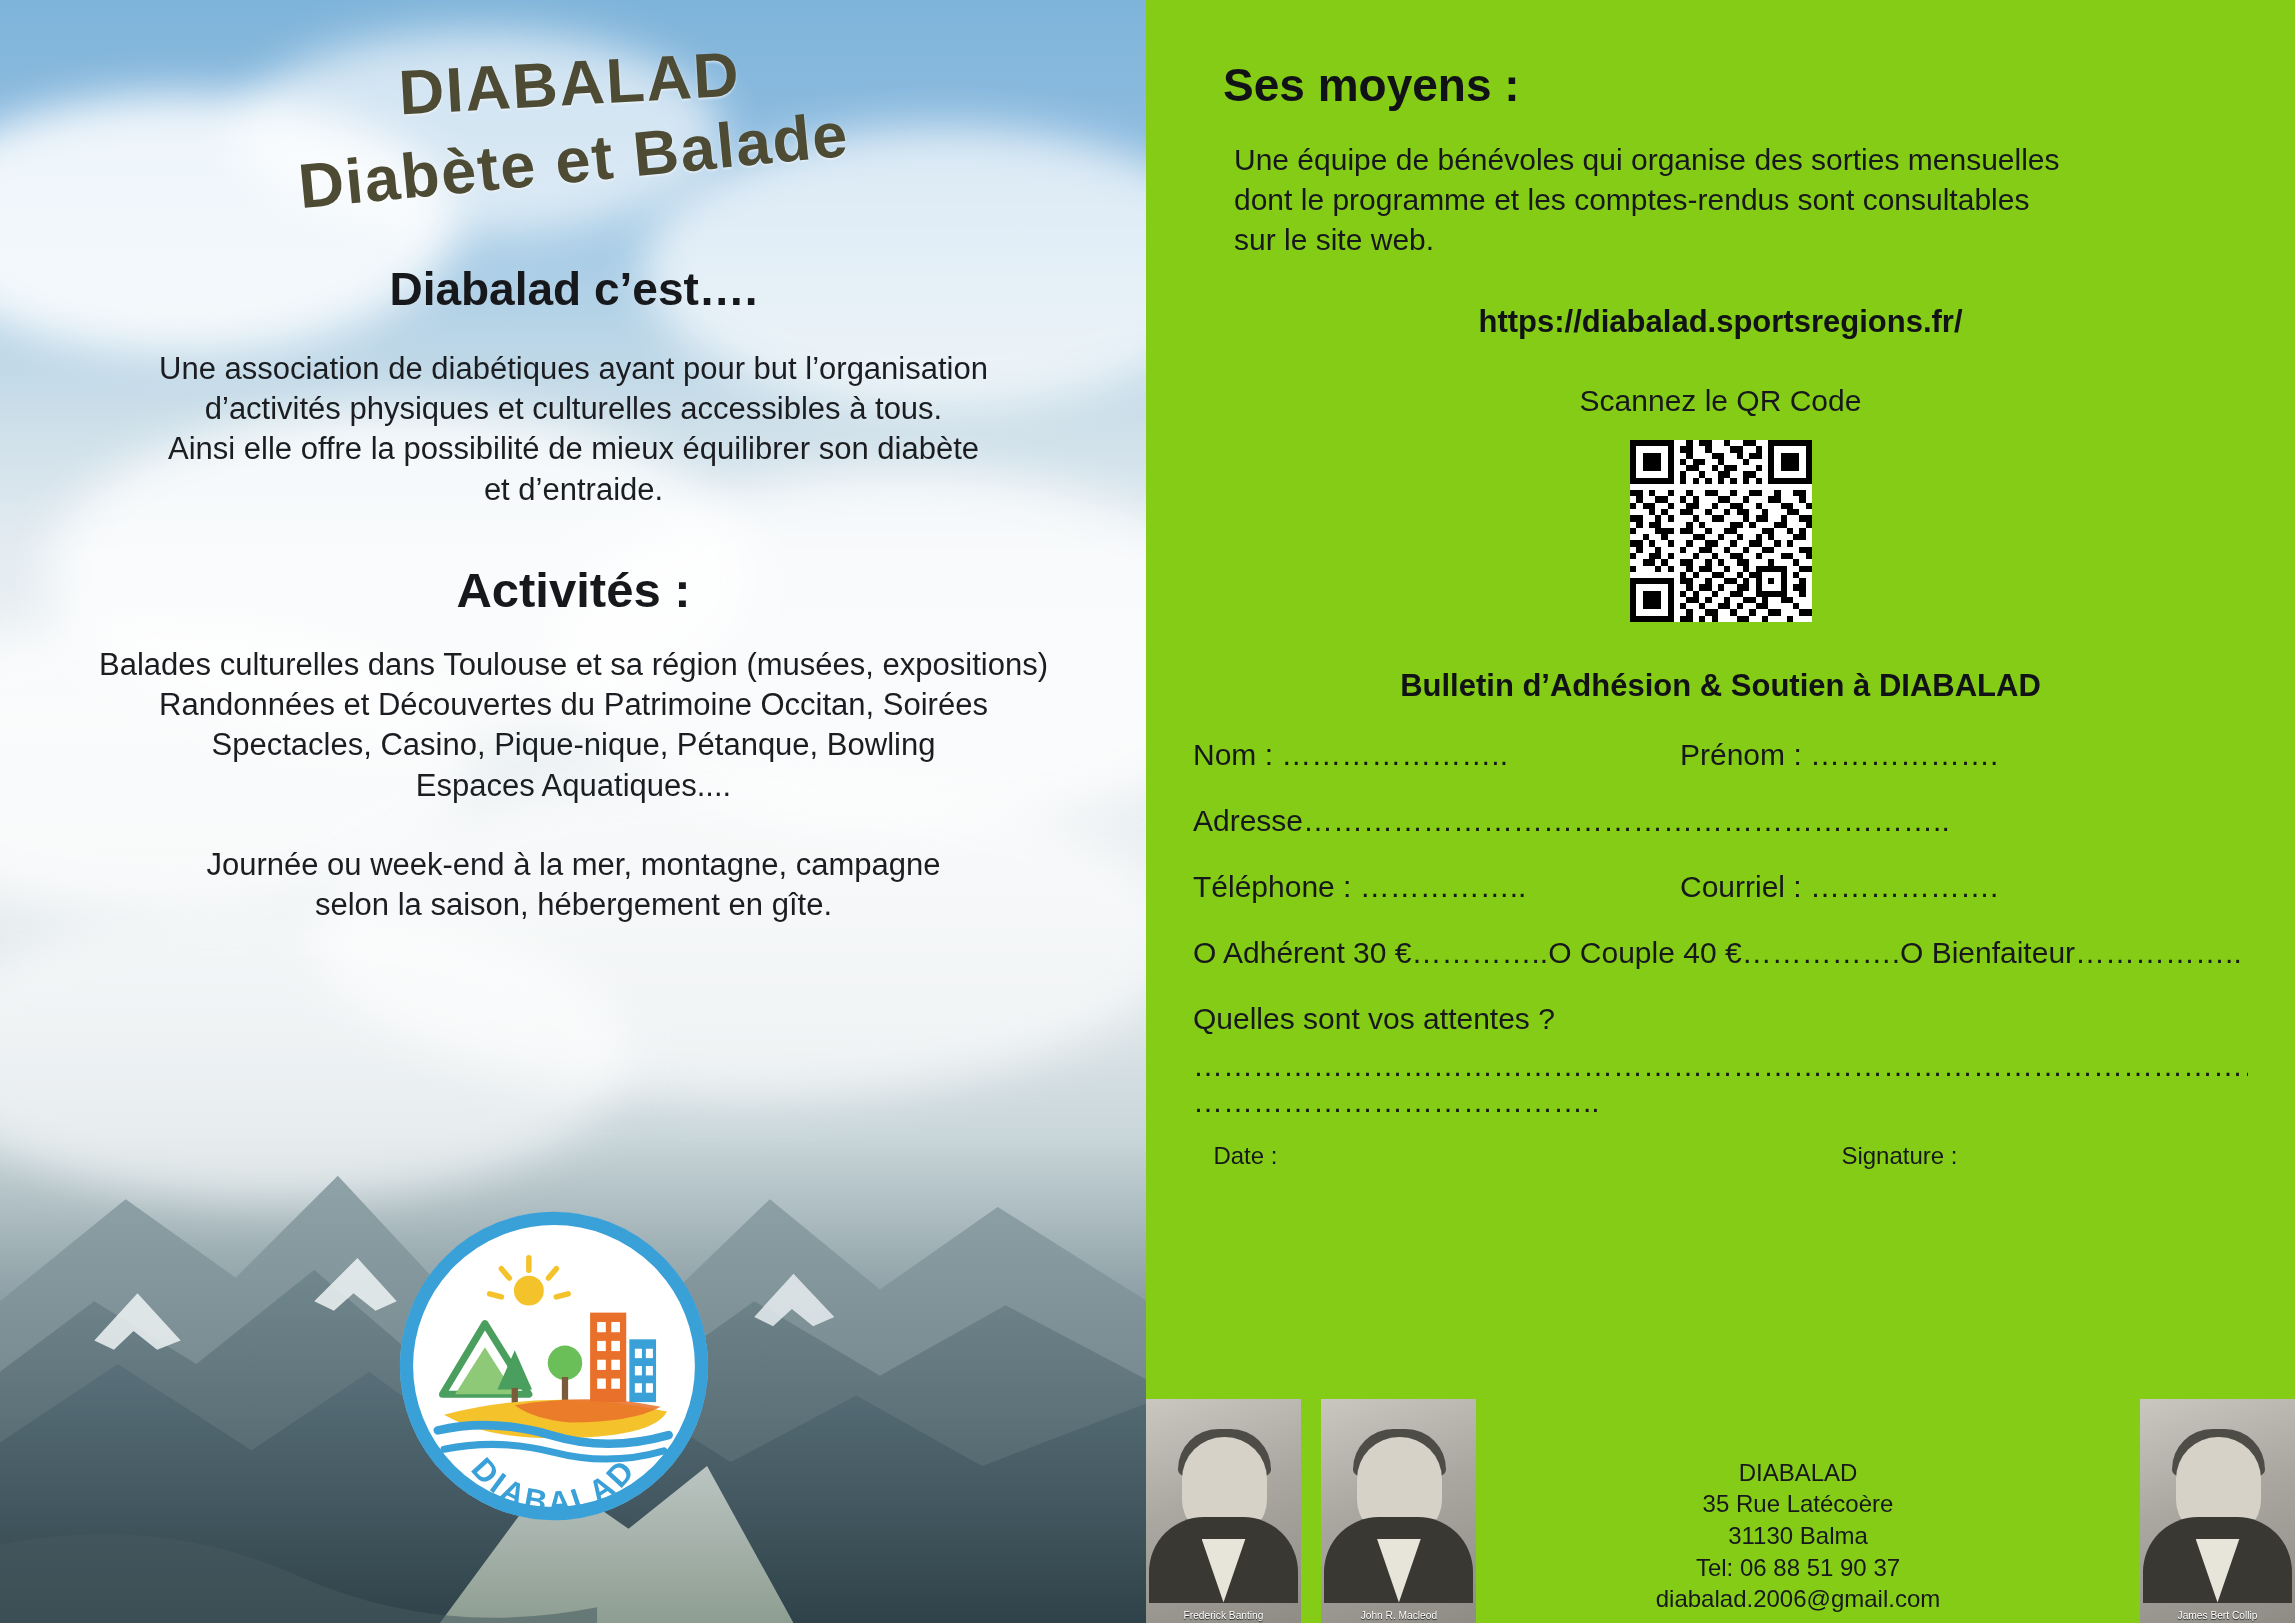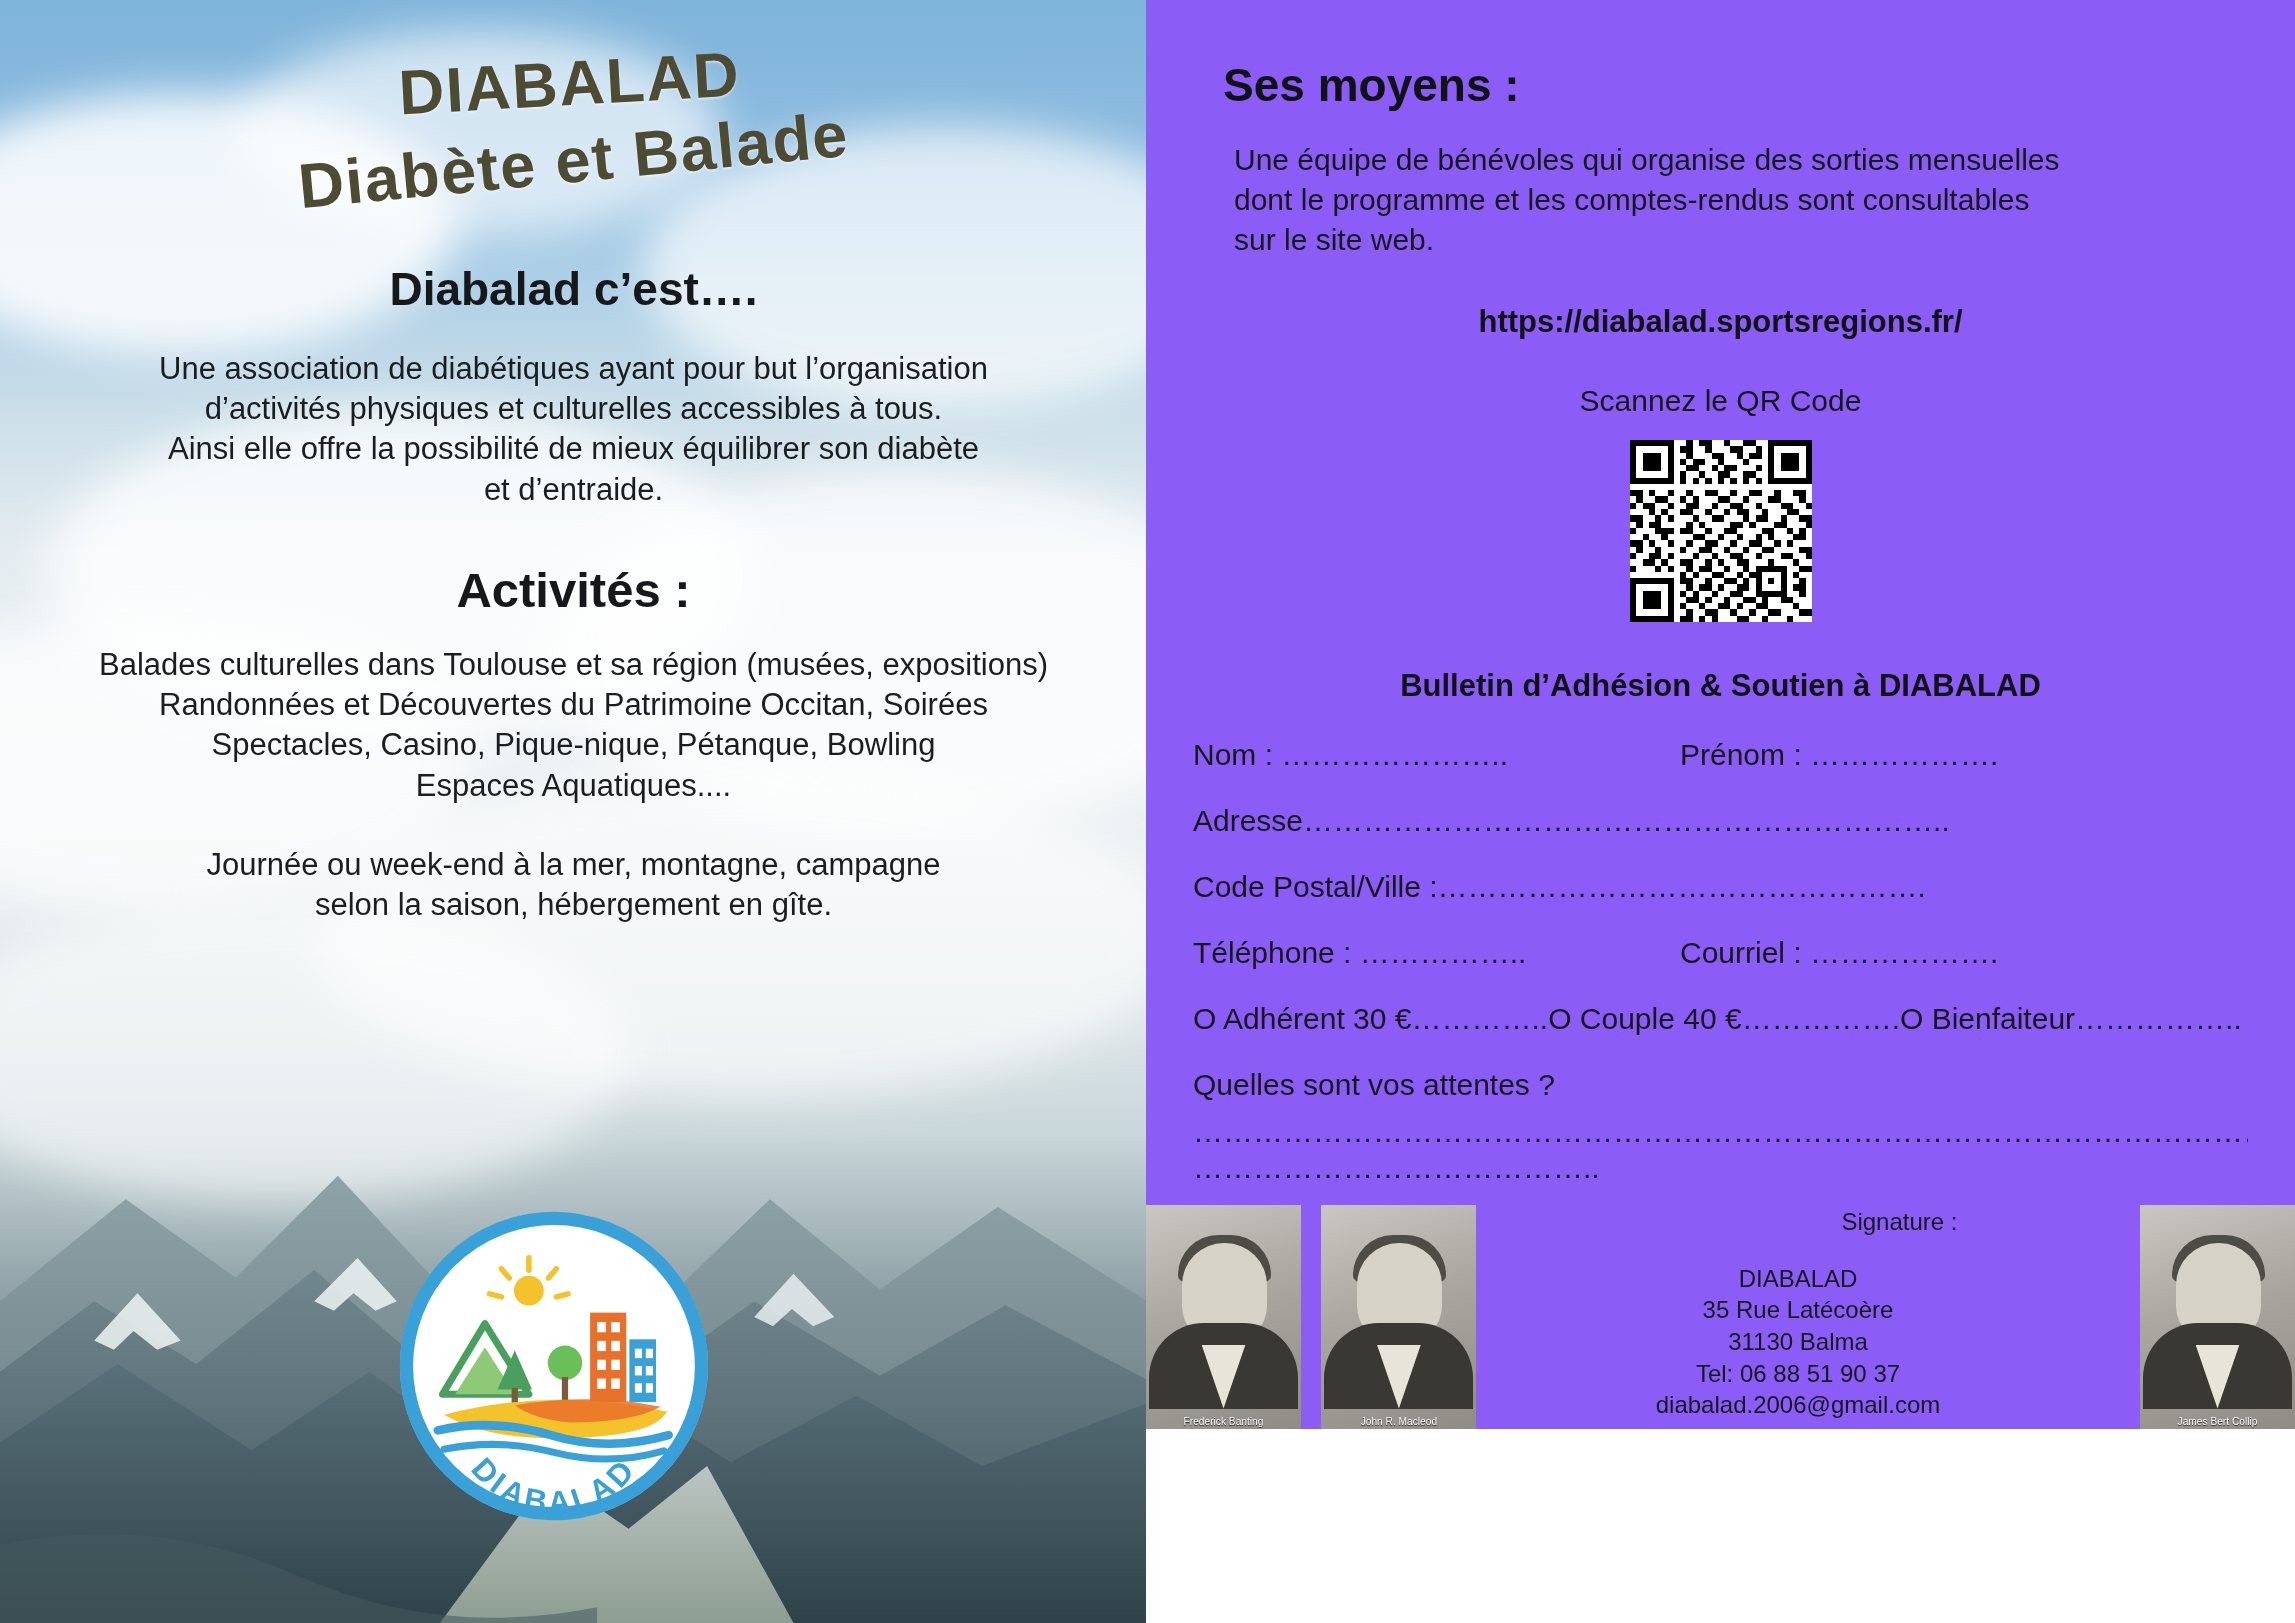--- a/index.html
+++ b/index.html
@@ -134,22 +134,22 @@
     top: 1209px;
     width: 314px;
     height: 314px;
     z-index: 8;
   }
 
   
   .right-panel {
     position: relative;
     width: 1149px;
-    height: 1429px;
-    background: #8b5cf6;
+    height: 1623px;
+    background: #84cc16;
     box-sizing: border-box;
     padding: 58px 47px 4px 47px;
   }
 
   .r-title {
     font-size: 46px;
     font-weight: bold;
     color: #111216;
     margin-left: 30px;
   }
@@ -673,23 +673,20 @@
     <div class="bulletin-title">Bulletin  d’Adhésion &amp; Soutien à DIABALAD</div>
 
     <div class="form">
       <div class="form-row">
         <div class="f1">Nom : …………………..</div>
         <div class="f2">Prénom : ……………….</div>
       </div>
       <div class="form-row single">
         <div>Adresse………………………………………………………..</div>
       </div>
-      <div class="form-row single">
-        <div>Code Postal/Ville :………………………………………….</div>
-      </div>
       <div class="form-row">
         <div class="f1">Téléphone : ……………..</div>
         <div class="f2">Courriel : ……………….</div>
       </div>
       <div class="form-row single">
         <div>O Adhérent 30 €…………..O Couple 40 €…………….O Bienfaiteur……………..</div>
       </div>
 
       <div class="attentes">Quelles sont vos attentes ?</div>
       <div class="dots-line">……………………………………………………………………………………………………………………………………………………</div>

